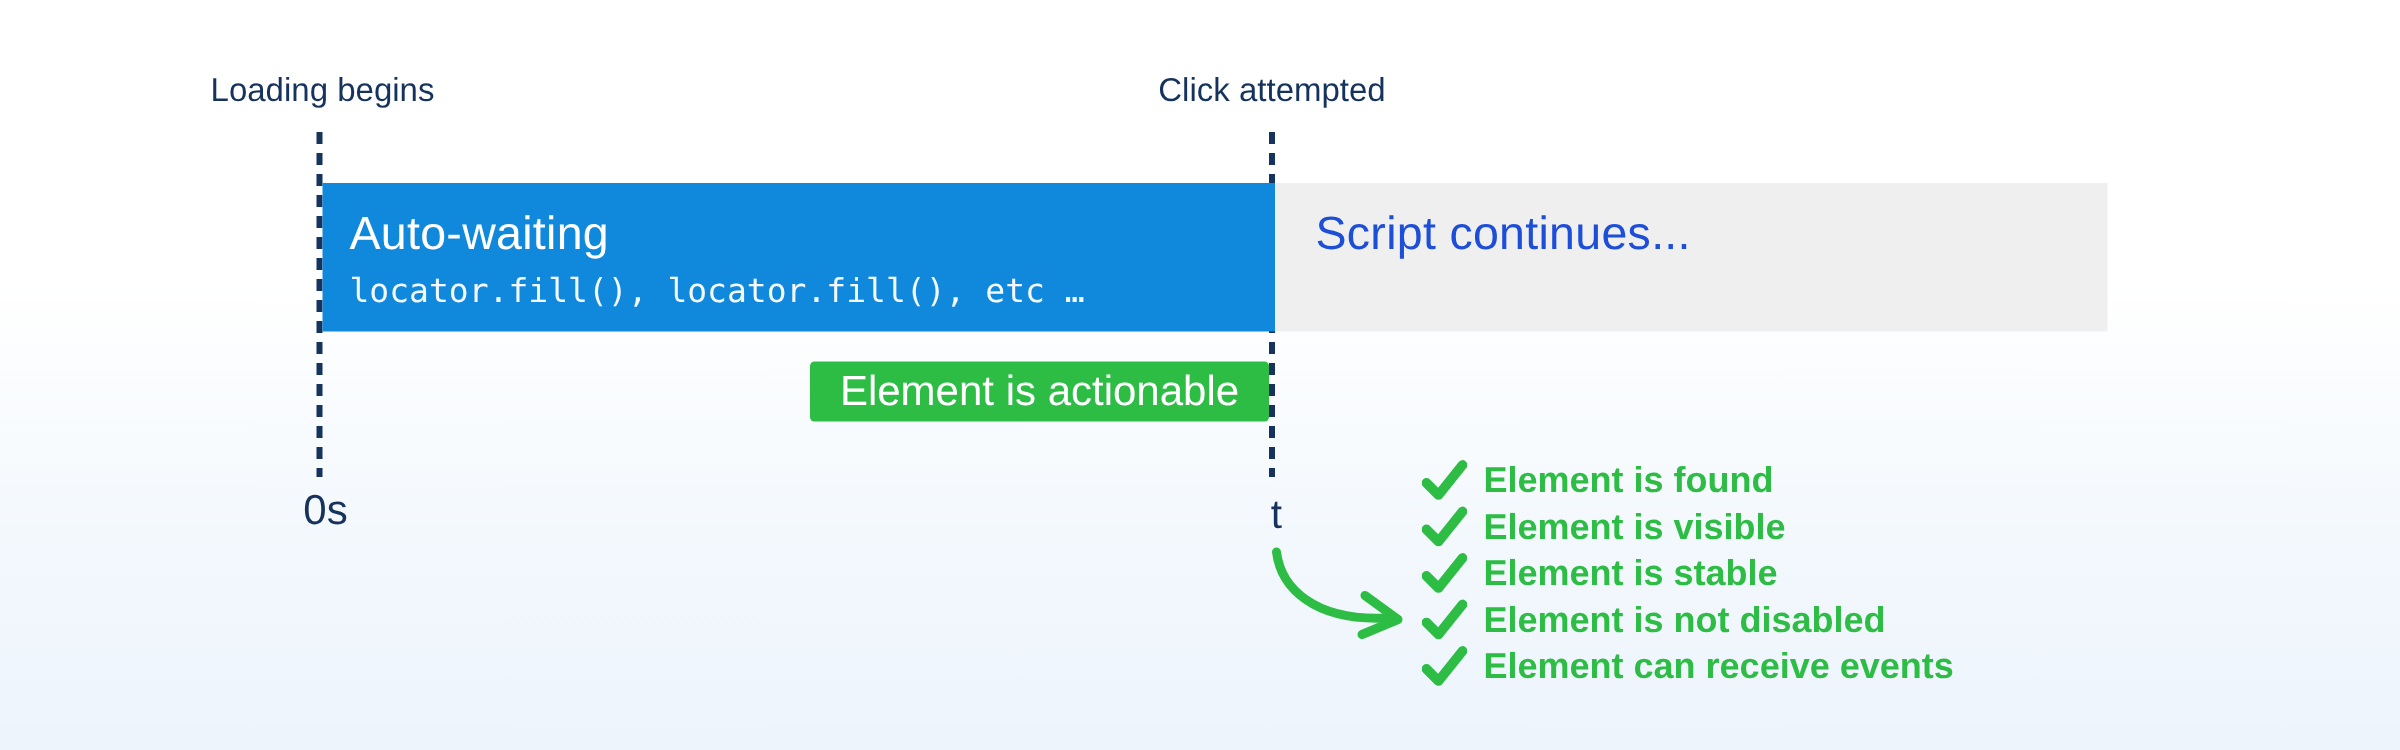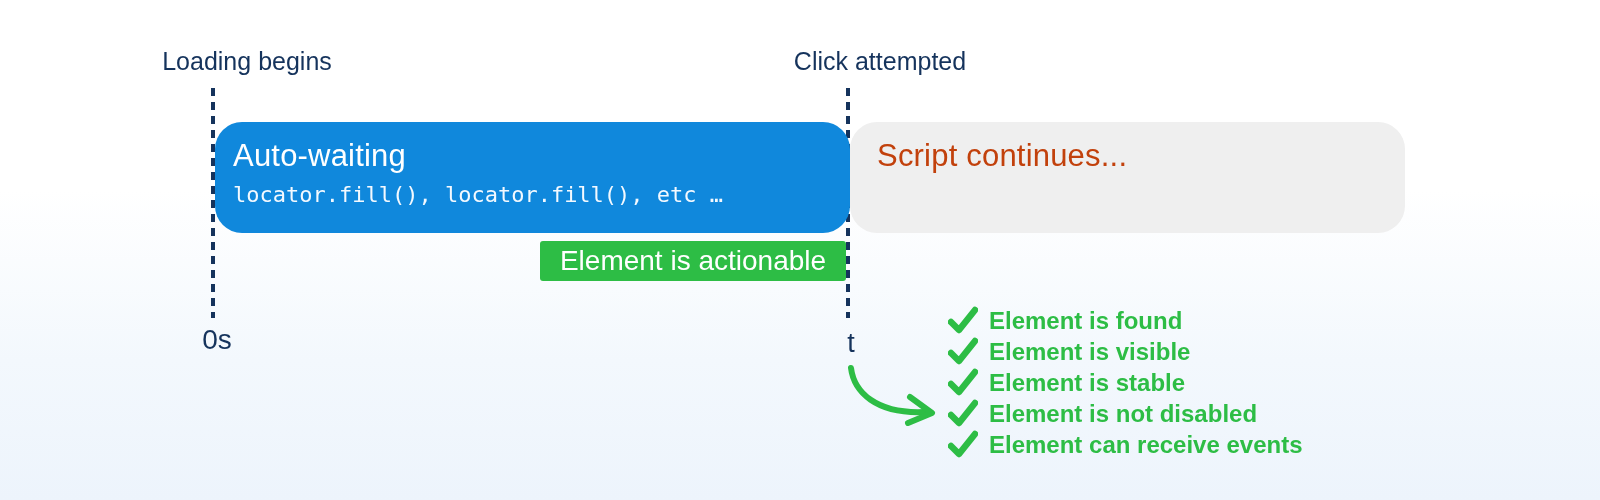--- a/index.html
+++ b/index.html
@@ -10,25 +10,24 @@
     width: 1600px;
     height: 500px;
     overflow: hidden;
     background: linear-gradient(180deg, #ffffff 0%, #ffffff 38%, #f3f8fd 72%, #edf4fc 100%);
   }
 
   .event-label {
     position: absolute;
     top: 47px;
     transform: translateX(-50%);
-    font-size: 25px;
+    font-size: 22px;
     font-weight: 500;
     color: #15335c;
     white-space: nowrap;
-    margin-left: 32px;
   }
   .event-label.start { left: 215px; }
   .event-label.end   { left: 848px; }
 
   .dashline {
     position: absolute;
     top: 88px;
     width: 4px;
     height: 230px;
     background: repeating-linear-gradient(
@@ -37,45 +36,44 @@
       transparent 8px, transparent 14px
     );
     z-index: 1;
   }
   .dashline.start { left: 211px; }
   .dashline.end   { left: 846px; }
 
   .bar {
     position: absolute;
     top: 122px;
-    height: 111px;
+    height: 99px;
     box-sizing: border-box;
     z-index: 2;
-    border-radius: 27px;
   }
   .bar.blue {
     left: 215px;
     width: 635px;
     background: #1088dc;
     padding: 17px 0 0 18px;
   }
   .bar.gray {
     left: 850px;
     width: 555px;
     background: #efefef;
     padding: 17px 0 0 27px;
   }
   .bar-title {
     font-size: 31px;
     font-weight: 500;
     letter-spacing: 0.2px;
     line-height: 1.1;
   }
   .bar.blue .bar-title { color: #ffffff; }
-  .bar.gray .bar-title { color: #c2410c; }
+  .bar.gray .bar-title { color: #1d4ed8; }
   .bar-code {
     margin-top: 9px;
     font-family: "DejaVu Sans Mono", "Liberation Mono", monospace;
     font-size: 22px;
     color: #f3f9ff;
     white-space: nowrap;
   }
 
   .badge {
     position: absolute;

